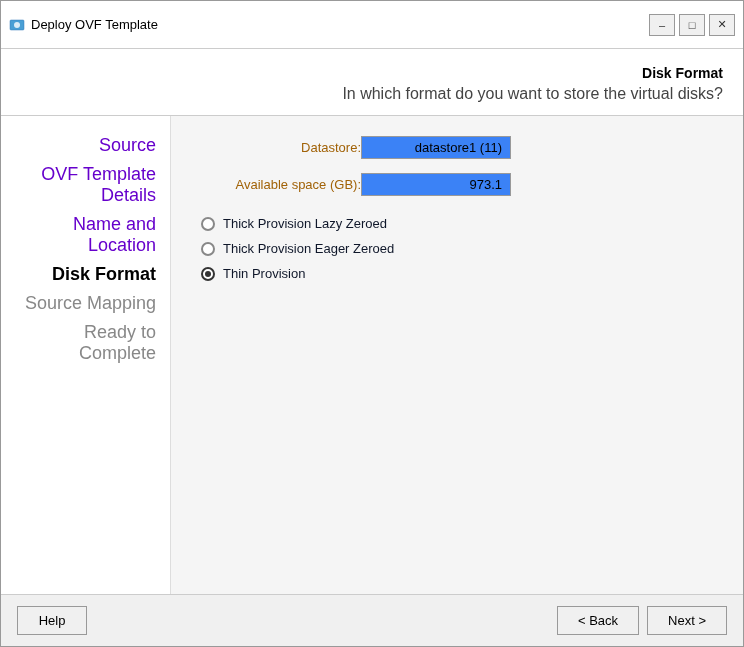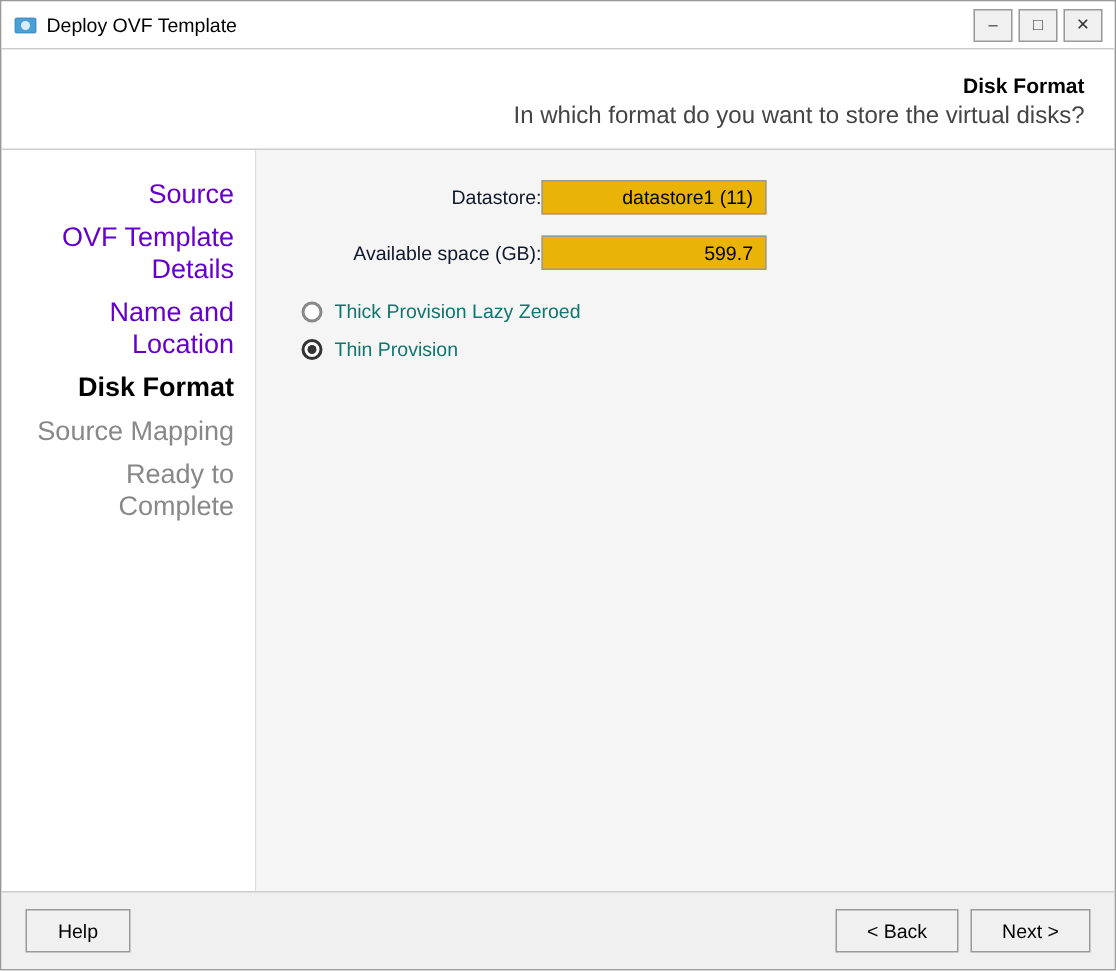--- a/index.html
+++ b/index.html
@@ -24,21 +24,21 @@
       width: 744px;
       height: 647px;
       background: #f0f0f0;
       border: 1px solid #999;
       display: flex;
       flex-direction: column;
     }
 
     .title-bar {
       background: #fff;
-      height: 32px;
+      height: 48px;
       display: flex;
       align-items: center;
       padding: 0 8px;
       border-bottom: 1px solid #ccc;
       flex-shrink: 0;
     }
 
     .title-bar-icon {
       width: 16px;
       height: 16px;
@@ -150,26 +150,26 @@
 
     .form-row {
       display: flex;
       align-items: center;
       margin-bottom: 14px;
     }
 
     .form-label {
       width: 160px;
       font-size: 13px;
-      color: #0f172a;
+      color: #a16207;
       flex-shrink: 0;
     }
 
     .form-value-box {
-      background: #eab308;
+      background: #3b82f6;
       border: 1px solid #999;
       padding: 3px 8px;
       min-width: 150px;
       font-size: 13px;
       color: #000;
     }
 
     .radio-group {
       margin-top: 20px;
     }
@@ -201,21 +201,21 @@
     .radio-btn.selected::after {
       content: '';
       width: 6px;
       height: 6px;
       border-radius: 50%;
       background: #333;
     }
 
     .radio-label {
       font-size: 13px;
-      color: #0f766e;
+      color: #0f172a;
     }
 
     .footer {
       height: 52px;
       background: #f0f0f0;
       border-top: 1px solid #ccc;
       display: flex;
       align-items: center;
       justify-content: space-between;
       padding: 12px 16px;
@@ -288,27 +288,31 @@
 
       <div class="right-panel">
 
         <div class="form-row">
           <div class="form-label">Datastore:</div>
           <div class="form-value-box">datastore1 (11)</div>
         </div>
 
         <div class="form-row">
           <div class="form-label">Available space (GB):</div>
-          <div class="form-value-box">599.7</div>
+          <div class="form-value-box">973.1</div>
         </div>
 
         <div class="radio-group">
           <div class="radio-row">
             <div class="radio-btn"></div>
             <span class="radio-label">Thick Provision Lazy Zeroed</span>
+          </div>
+          <div class="radio-row">
+            <div class="radio-btn"></div>
+            <span class="radio-label">Thick Provision Eager Zeroed</span>
           </div>
           <div class="radio-row">
             <div class="radio-btn selected"></div>
             <span class="radio-label">Thin Provision</span>
           </div>
         </div>
       </div>
     </div>
   </div>
 

